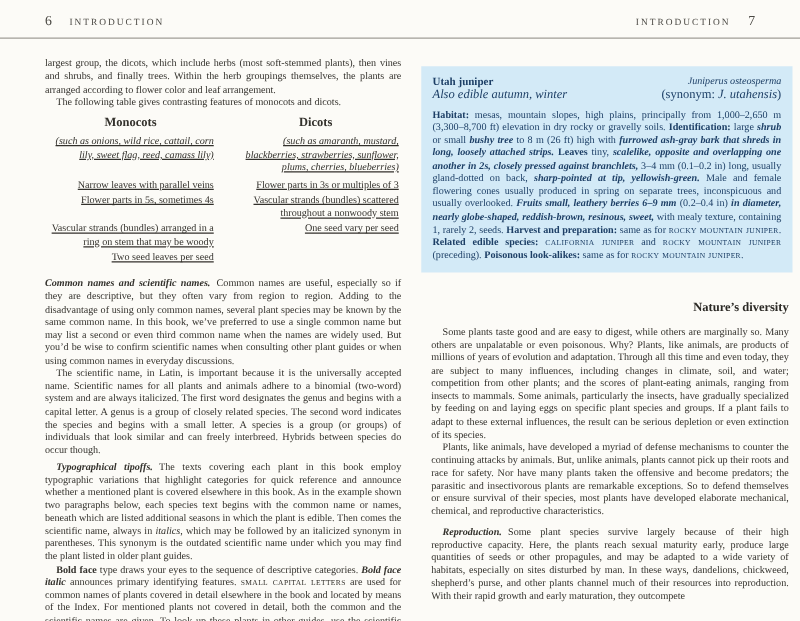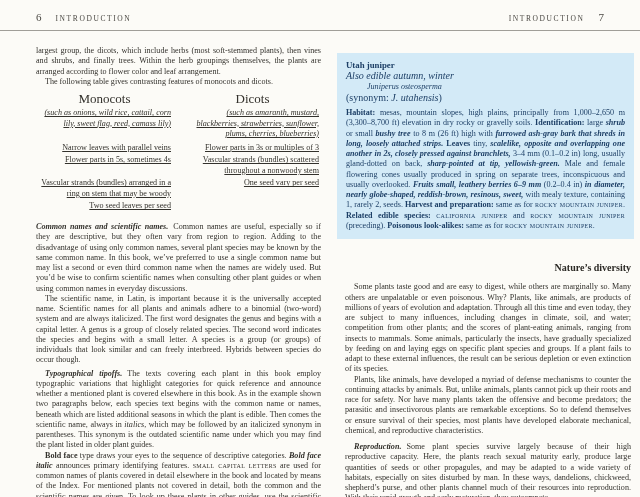--- a/index.html
+++ b/index.html
@@ -24,26 +24,26 @@
   .indent{text-indent:9px;}
   .gap-sm{margin-top:3px;}
   .gap-md{margin-top:6px;}
   .b{font-weight:700;}
   .i{font-style:italic;}
   .bi{font-weight:700;font-style:italic;}
   .sc{font-variant:small-caps;letter-spacing:.3px;}
   .lead{margin-right:5px;}
   
   .cmp-table{display:grid;grid-template-columns:1fr 1fr;column-gap:15px;margin:7px 2px 8px 2px;}
-  .cmp-header{font-weight:400;text-align:center;font-size:13px;margin-bottom:4px;}
+  .cmp-header{font-weight:700;text-align:center;font-size:10px;margin-bottom:4px;}
   .cmp-cell{text-align:right;margin-bottom:2.5px;text-decoration:underline;}
   .cmp-example{font-style:italic;margin-bottom:3.5px;}
   
   .species-box{padding:7px 9px 8px 9px;margin-top:7px;}
-  .box-head{display:flex;justify-content:space-between;align-items:flex-start;margin-bottom:5px;flex-direction:column;}
+  .box-head{display:flex;justify-content:space-between;align-items:flex-start;margin-bottom:5px;}
   .box-title{font-weight:700;font-size:8.8px;}
   .box-sub{font-style:italic;font-size:10px;margin-top:1px;}
   .box-sci{font-style:italic;font-size:8.1px;text-align:right;}
   .box-syn{font-size:10px;text-align:right;margin-top:1px;}
   .box-body{text-align:justify;}
   
   .rp-text{margin-left:8px;margin-right:3px;}
   .section-heading{font-weight:700;font-size:10px;margin:24px 0 9px 0;color:#2b2925;text-align:right;}
 </style>
 </head>

